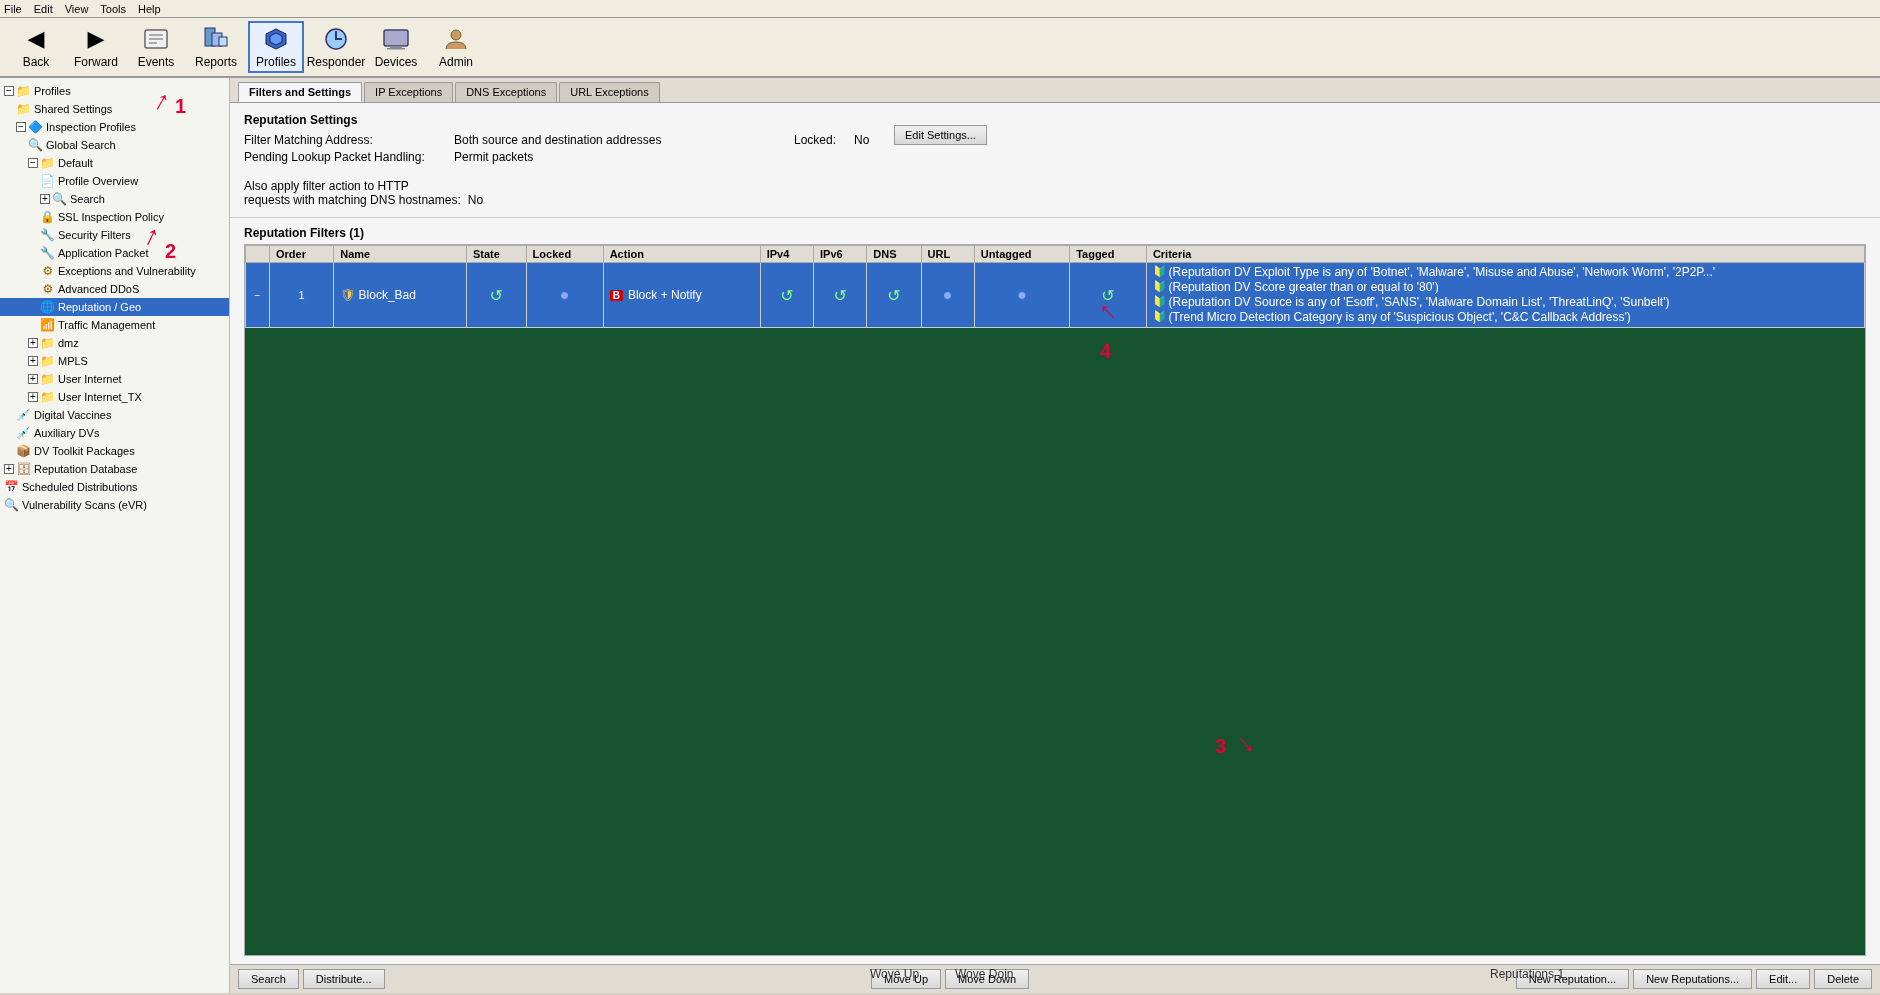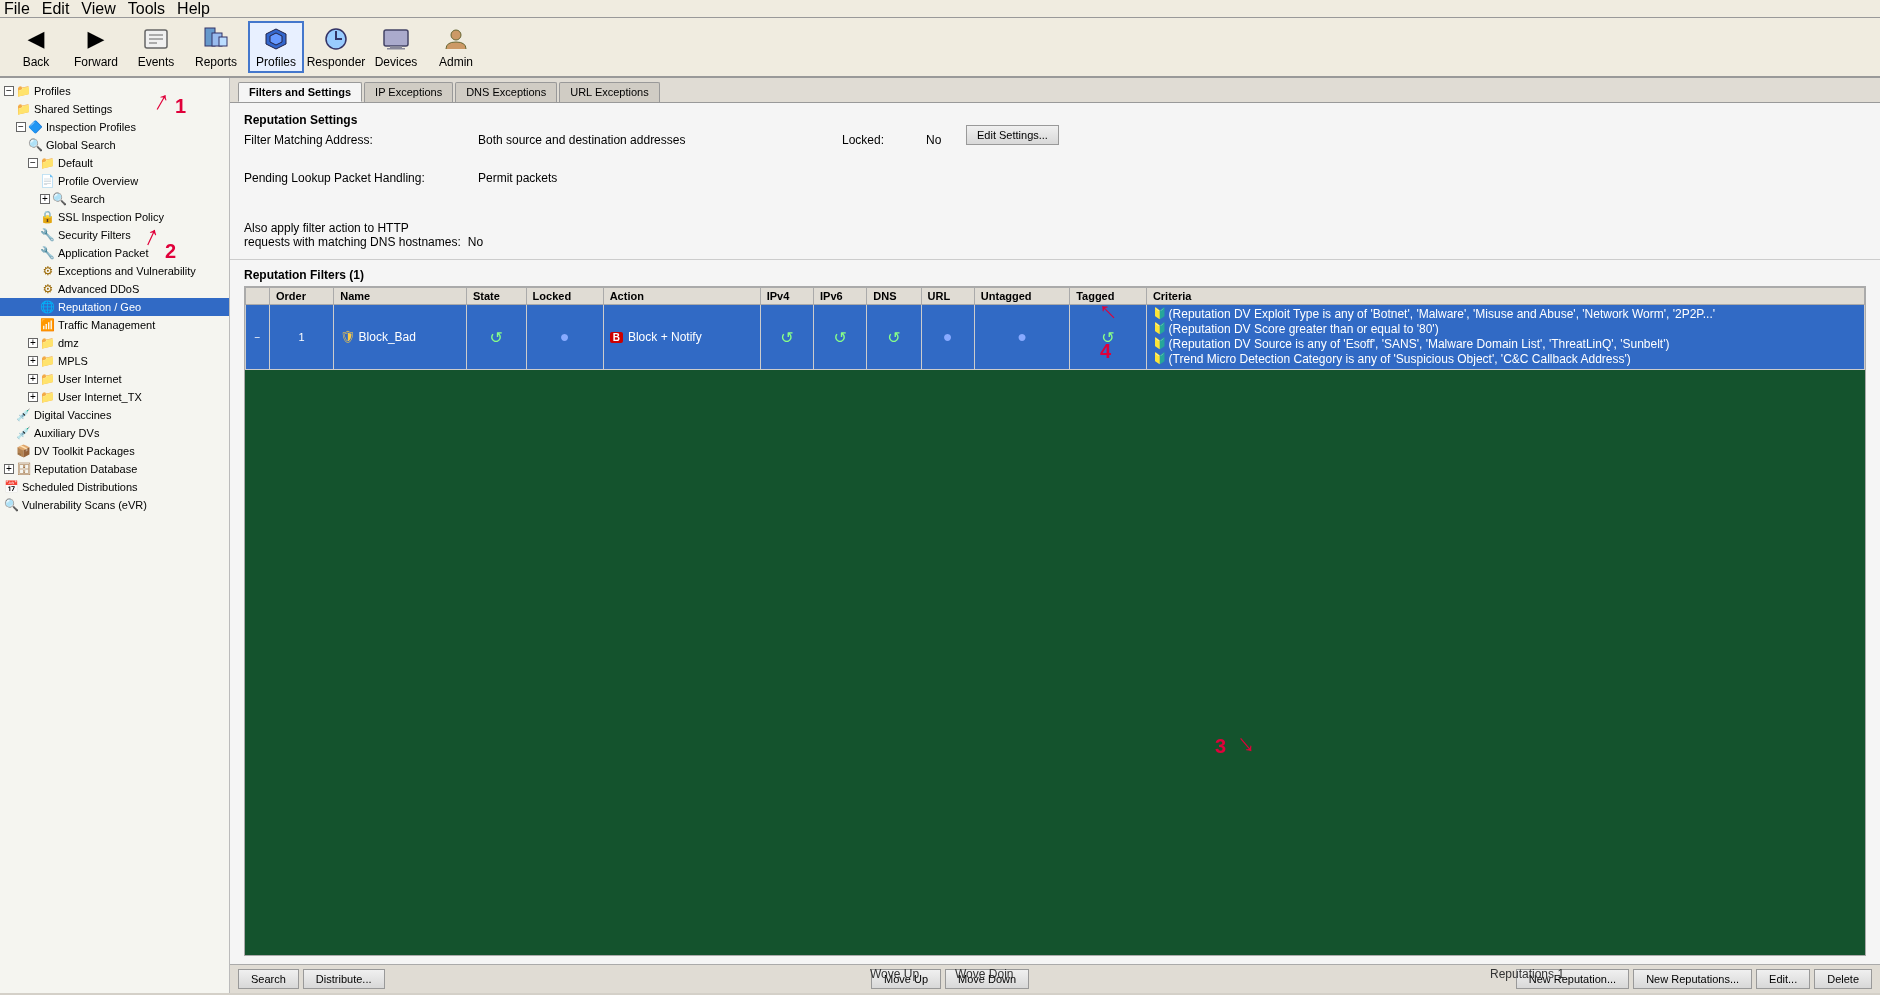--- a/index.html
+++ b/index.html
@@ -8,21 +8,21 @@
     
     #menu-bar {
       background: #f0ece0;
       height: 18px;
       display: flex;
       align-items: center;
       padding: 0 4px;
       border-bottom: 1px solid #999;
       gap: 12px;
     }
-    #menu-bar span { font-size: 16px; cursor: pointer; }
+    #menu-bar span { font-size: 11px; cursor: pointer; }
 
     
     #toolbar {
       background: #f0ece0;
       height: 60px;
       display: flex;
       align-items: center;
       padding: 4px 8px;
       border-bottom: 2px solid #999;
       gap: 4px;
@@ -435,21 +435,21 @@
         <div class="tab active">Filters and Settings</div>
         <div class="tab">IP Exceptions</div>
         <div class="tab">DNS Exceptions</div>
         <div class="tab">URL Exceptions</div>
       </div>
 
       <div id="rep-settings">
         <div style="display:flex; align-items:flex-start;">
           <div>
             <h3>Reputation Settings</h3>
-            <div style="display:grid; grid-template-columns: 210px 340px 60px 40px; row-gap: 3px; font-size:11px; margin-top:4px;gap:24px;">
+            <div style="display:grid; grid-template-columns: 210px 340px 60px 40px; row-gap: 3px; font-size:11px; margin-top:4px;">
               <span>Filter Matching Address:</span>
               <span>Both source and destination addresses</span>
               <span>Locked:</span>
               <span>No</span>
 
               <span>Pending Lookup Packet Handling:</span>
               <span>Permit packets</span>
               <span></span>
                 <span></span>
 

